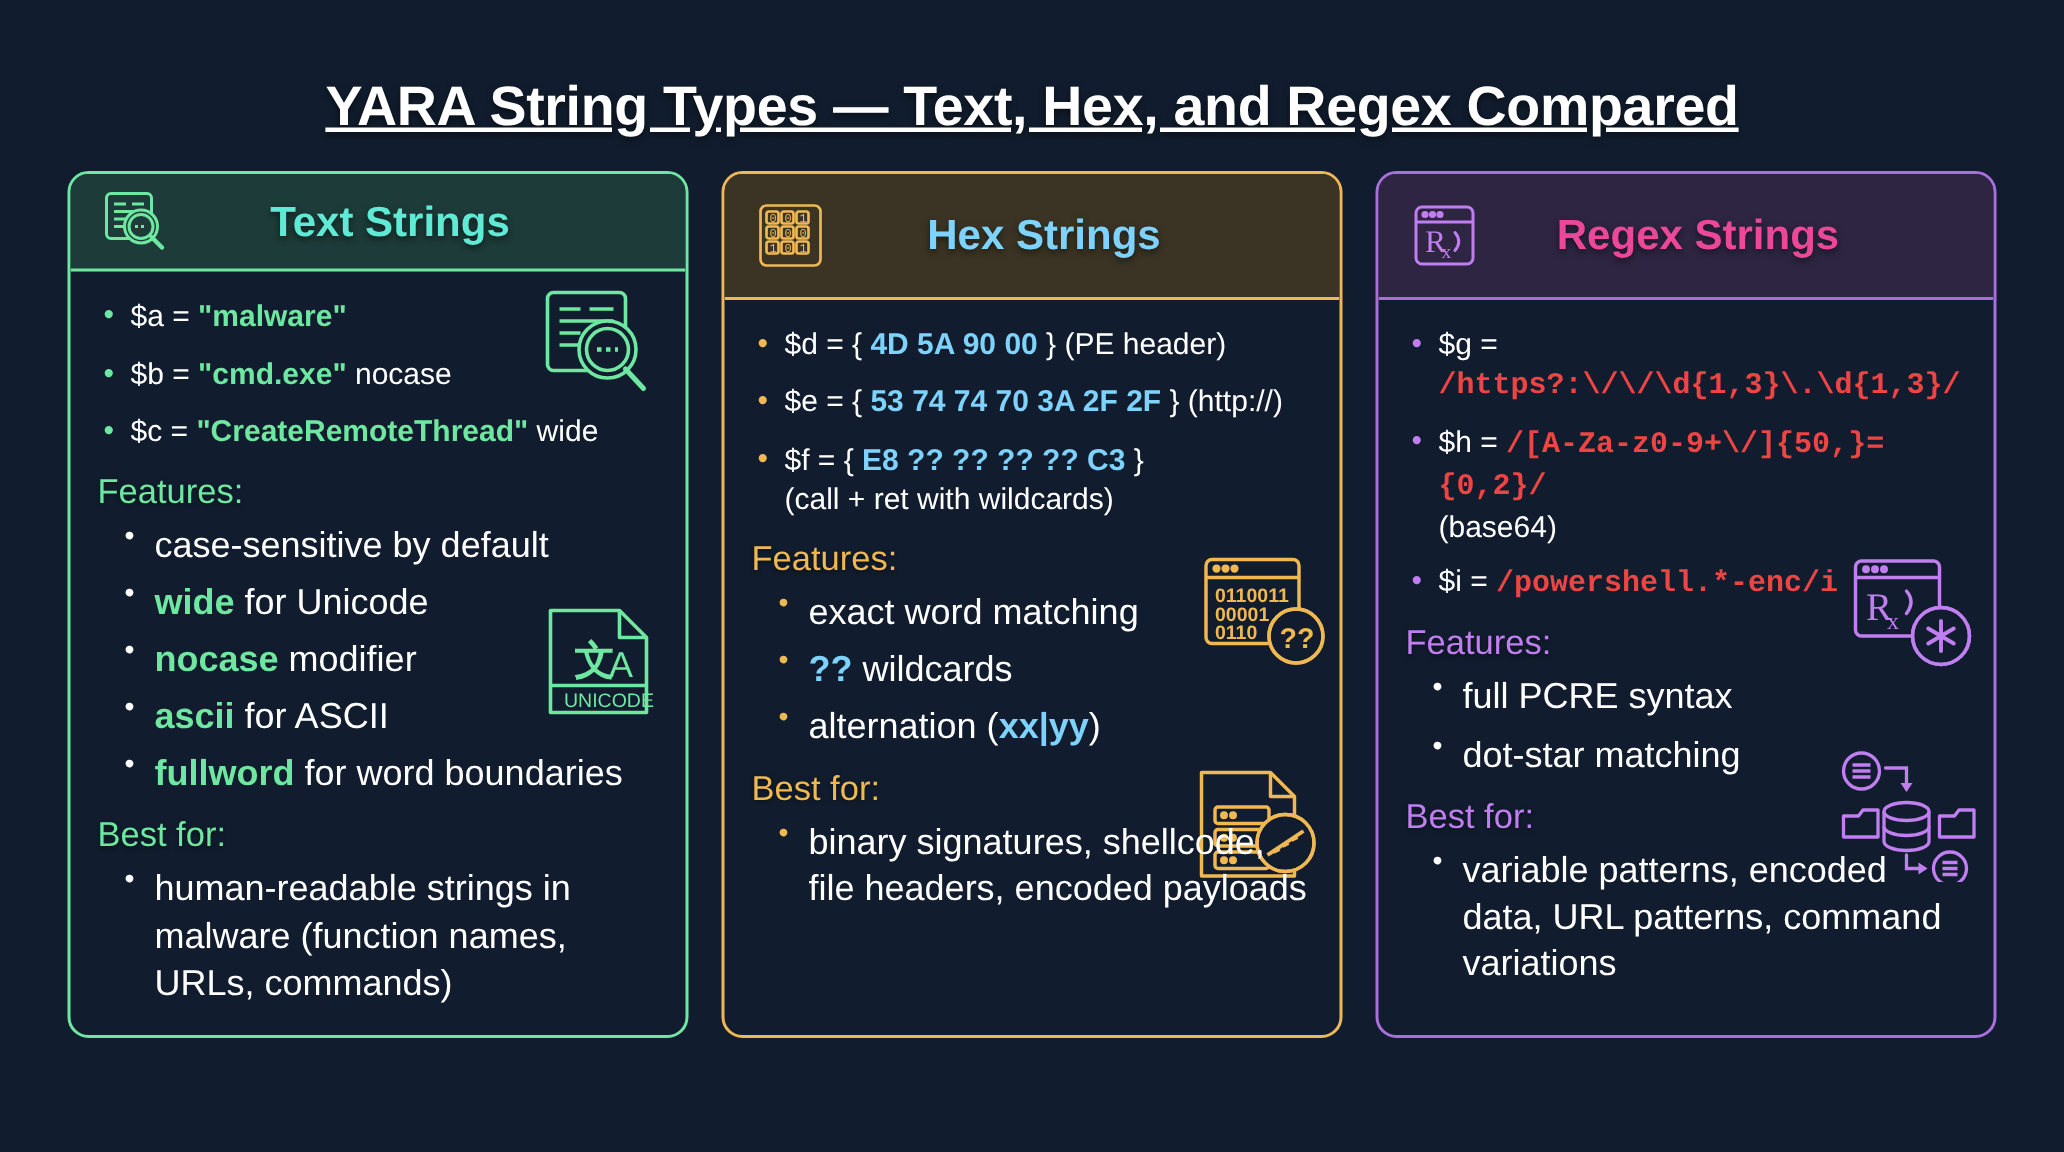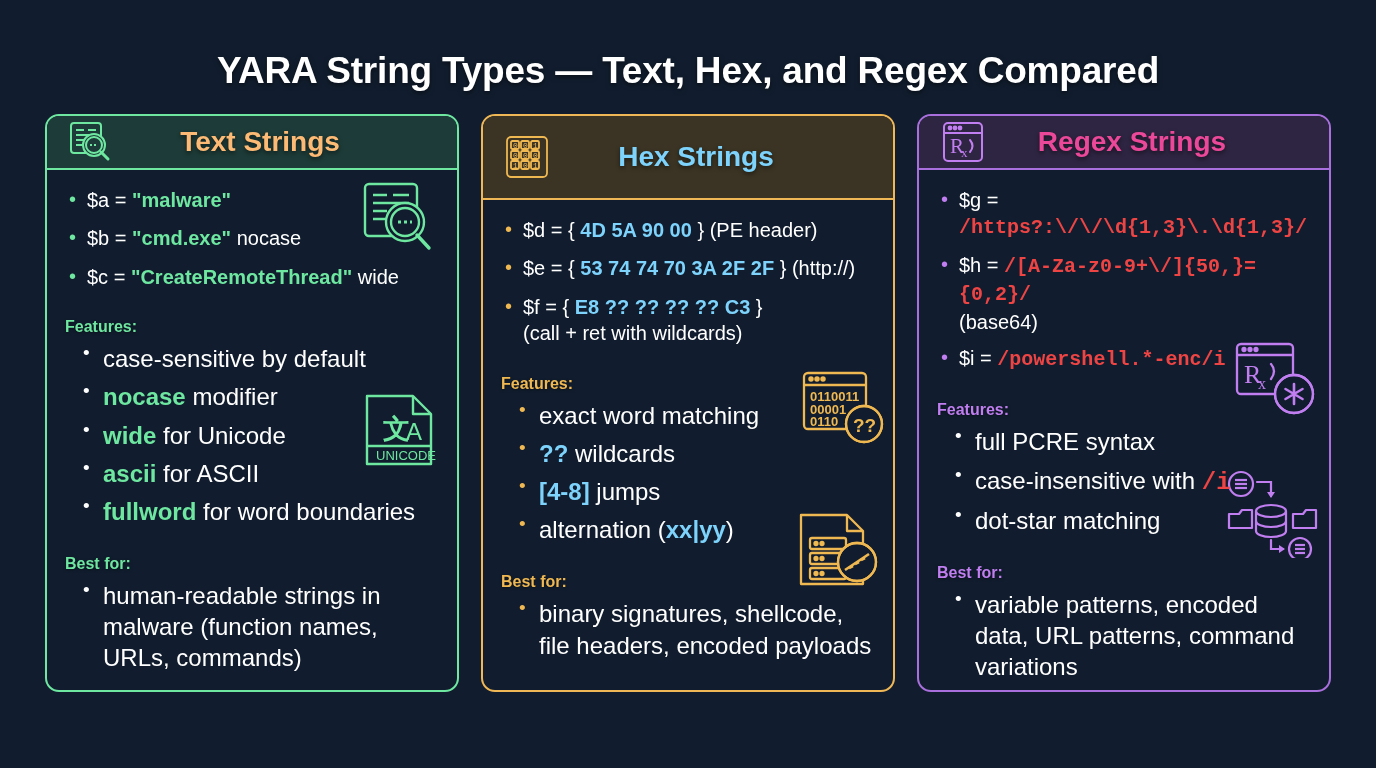--- a/index.html
+++ b/index.html
@@ -15,20 +15,21 @@
 
   
   .page-title {
     text-align: center;
     color: #ffffff;
     font-size: 37px;
     font-weight: bold;
     letter-spacing: -0.2px;
     padding-top: 50px;
     text-shadow: 0 2px 5px rgba(0,0,0,0.55);
+    text-decoration: underline;
   }
 
   
   .cards {
     display: flex;
     gap: 22px;
     padding: 22px 45px 0 45px;
     align-items: stretch;
     height: 600px;
   }
@@ -70,21 +71,21 @@
   }
 
   .card-title {
     flex: 1;
     text-align: center;
     font-size: 28px;
     font-weight: bold;
     padding-right: 40px;
     text-shadow: 0 2px 4px rgba(0,0,0,0.5);
   }
-  .card.text .card-title  { color: #fdba74; }
+  .card.text .card-title  { color: #5eead4; }
   .card.hex .card-title   { color: #7dd3fc; }
   .card.regex .card-title { color: #ec4899; }
 
   
   .card-body {
     flex: 1;
     padding: 17px 18px 12px 18px;
     position: relative;
   }
 
@@ -106,23 +107,23 @@
   }
   .card.text ul.examples > li::before  { color: #6ee7a0; }
   .card.hex ul.examples > li::before   { color: #f0b851; }
   .card.regex ul.examples > li::before { color: #c07ef0; }
 
   .hl-green  { color: #6ee7a0; font-weight: bold; }
   .hl-amber  { color: #7dd3fc; font-weight: bold; }
   .hl-purple { color: #ef4444; font-weight: bold; font-family: Liberation Mono, monospace; }
 
   .section-head {
-    font-size: 16px;
-    font-weight: bold;
-    margin: 28px 0 7px 0;
+    font-size: 23px;
+    font-weight: normal;
+    margin: 12px 0 7px 0;
     text-shadow: 0 1px 3px rgba(0,0,0,0.5);
   }
   .card.text .section-head   { color: #6ee7a0; }
   .card.hex .section-head    { color: #f0b851; }
   .card.regex .section-head  { color: #c07ef0; }
 
   ul.bullets { list-style: none; padding-left: 16px; }
   ul.bullets > li {
     position: relative;
     padding-left: 22px;
@@ -214,22 +215,22 @@
           <span>$b = </span><span class="hl-green">"<span>cmd.exe</span>"</span><span> nocase</span>
         </li>
         <li>
           <span>$c = </span><span class="hl-green">"<span>CreateRemoteThread</span>"</span><span> wide</span>
         </li>
       </ul>
 
       <div class="section-head">Features:</div>
       <ul class="bullets">
         <li><span>case-sensitive by default</span></li>
+        <li><span class="hl-green">wide</span><span> for Unicode</span></li>
         <li><span class="hl-green">nocase</span><span> modifier</span></li>
-        <li><span class="hl-green">wide</span><span> for Unicode</span></li>
         <li><span class="hl-green">ascii</span><span> for ASCII</span></li>
         <li><span class="hl-green">fullword</span><span> for word boundaries</span></li>
       </ul>
 
       <div class="section-head">Best for:</div>
       <ul class="bullets">
         <li>human-readable strings in malware (function names, URLs, commands)</li>
       </ul>
     </div>
   </section>
@@ -309,21 +310,20 @@
         <li>
           <span>$f = { </span><span class="hl-amber">E8 ?? ?? ?? ?? C3</span><span> }</span>
           <div>(call + ret with wildcards)</div>
         </li>
       </ul>
 
       <div class="section-head">Features:</div>
       <ul class="bullets">
         <li><span>exact word matching</span></li>
         <li><span class="hl-amber">??</span><span> wildcards</span></li>
-        <li><span class="hl-amber">[4-8]</span><span> jumps</span></li>
         <li><span>alternation (</span><span class="hl-amber">xx|yy</span><span>)</span></li>
       </ul>
 
       <div class="section-head">Best for:</div>
       <ul class="bullets">
         <li>binary signatures, shellcode, file headers, encoded payloads</li>
       </ul>
     </div>
   </section>
 
@@ -392,21 +392,20 @@
           <div>(base64)</div>
         </li>
         <li>
           <span>$i = </span><span class="hl-purple">/powershell.*-enc/i</span>
         </li>
       </ul>
 
       <div class="section-head">Features:</div>
       <ul class="bullets">
         <li><span>full PCRE syntax</span></li>
-        <li><span>case-insensitive with </span><span class="hl-purple">/i</span></li>
         <li><span>dot-star matching</span></li>
       </ul>
 
       <div class="section-head">Best for:</div>
       <ul class="bullets">
         <li>variable patterns, encoded data, URL patterns, command variations</li>
       </ul>
     </div>
   </section>
 

